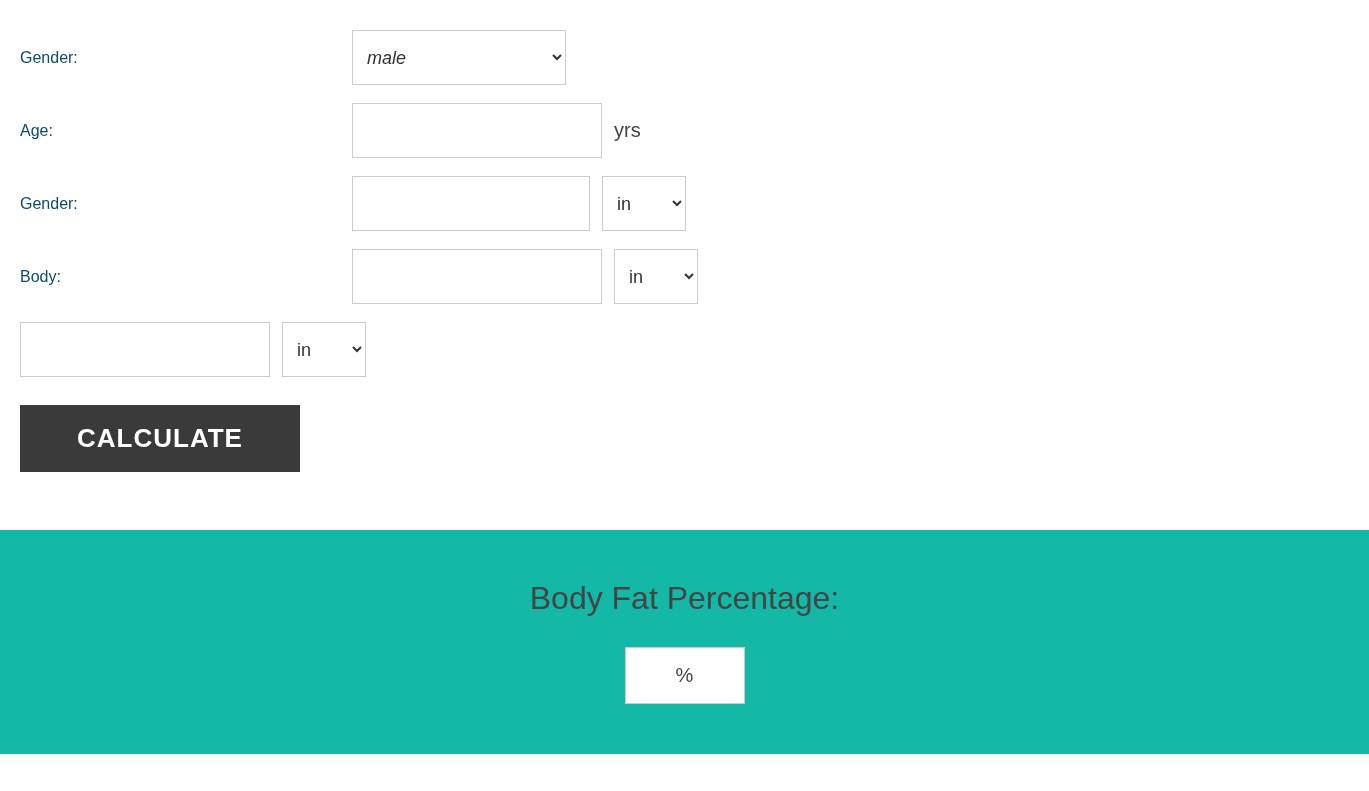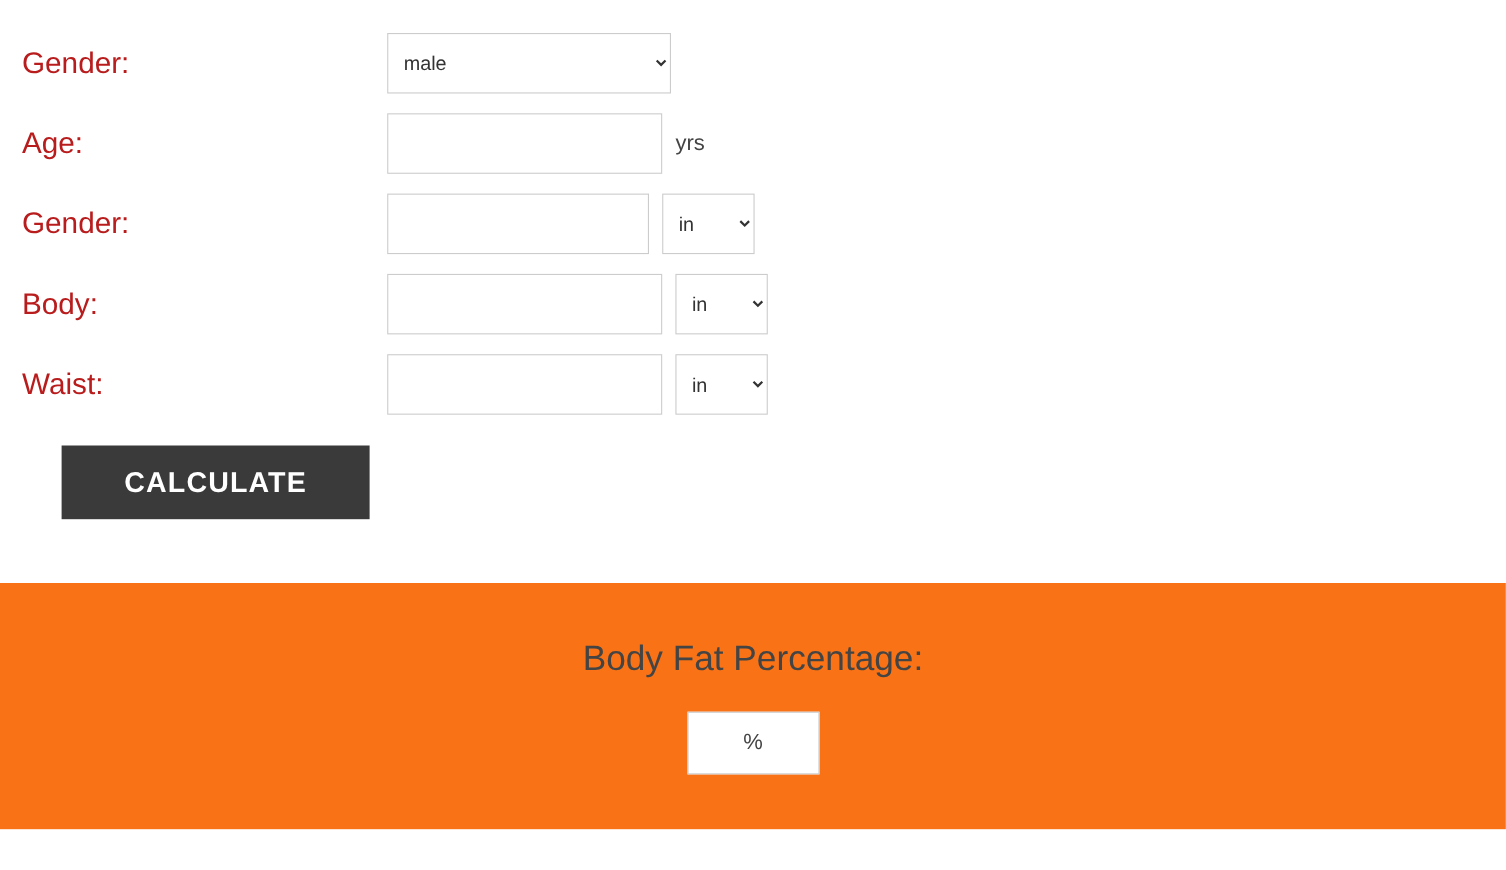--- a/index.html
+++ b/index.html
@@ -22,22 +22,22 @@
 
     .form-row {
       display: flex;
       align-items: center;
       margin-bottom: 18px;
       gap: 12px;
     }
 
     .form-label {
       width: 320px;
-      font-size: 27px;
-      color: #b91c1c;
+      font-size: 16px;
+      color: #0c4a6e;
       font-weight: 400;
     }
 
     .form-input {
       width: 250px;
       height: 55px;
       font-size: 18px;
       border: 1px solid #cccccc;
       padding: 6px 10px;
       background: #ffffff;
@@ -51,21 +51,22 @@
       border: 1px solid #cccccc;
       padding: 6px 10px;
       background: #ffffff;
       color: #333;
       outline: none;
       cursor: pointer;
       appearance: auto;
     }
 
     .gender-select {
-      width: 258px;
+      width: 214px;
+      font-style: italic;
     }
 
     .unit-select {
       width: 84px;
     }
 
     .unit-label {
       font-size: 20px;
       color: #444;
       text-align: right;
@@ -87,25 +88,24 @@
       background: #3a3a3a;
       color: #ffffff;
       font-size: 26px;
       font-weight: bold;
       border: none;
       padding: 18px 36px;
       cursor: pointer;
       letter-spacing: 1px;
       margin-top: 10px;
       min-width: 280px;
-      margin-left: 36px;
     }
 
     .result-section {
-      background: #f97316;
+      background: #14b8a6;
       padding: 50px 20px;
       text-align: center;
       margin-top: 10px;
     }
 
     .result-title {
       font-size: 32px;
       color: #444444;
       margin-bottom: 30px;
       font-weight: 400;
@@ -152,21 +152,20 @@
   <div class="form-row">
     <label class="form-label">Body:</label>
     <input type="number" class="form-input" value="" style="">
     <select class="form-select unit-select">
       <option value="in" selected="">in</option>
       <option value="cm">cm</option>
     </select>
   </div>
 
   <div class="form-row">
-    <label class="form-label">Waist:</label>
     <input type="number" class="form-input" value="" style="">
     <select class="form-select unit-select">
       <option value="in" selected="">in</option>
       <option value="cm">cm</option>
     </select>
   </div>
 
   <div class="form-row">
     <button class="calculate-btn">CALCULATE</button>
   </div>

